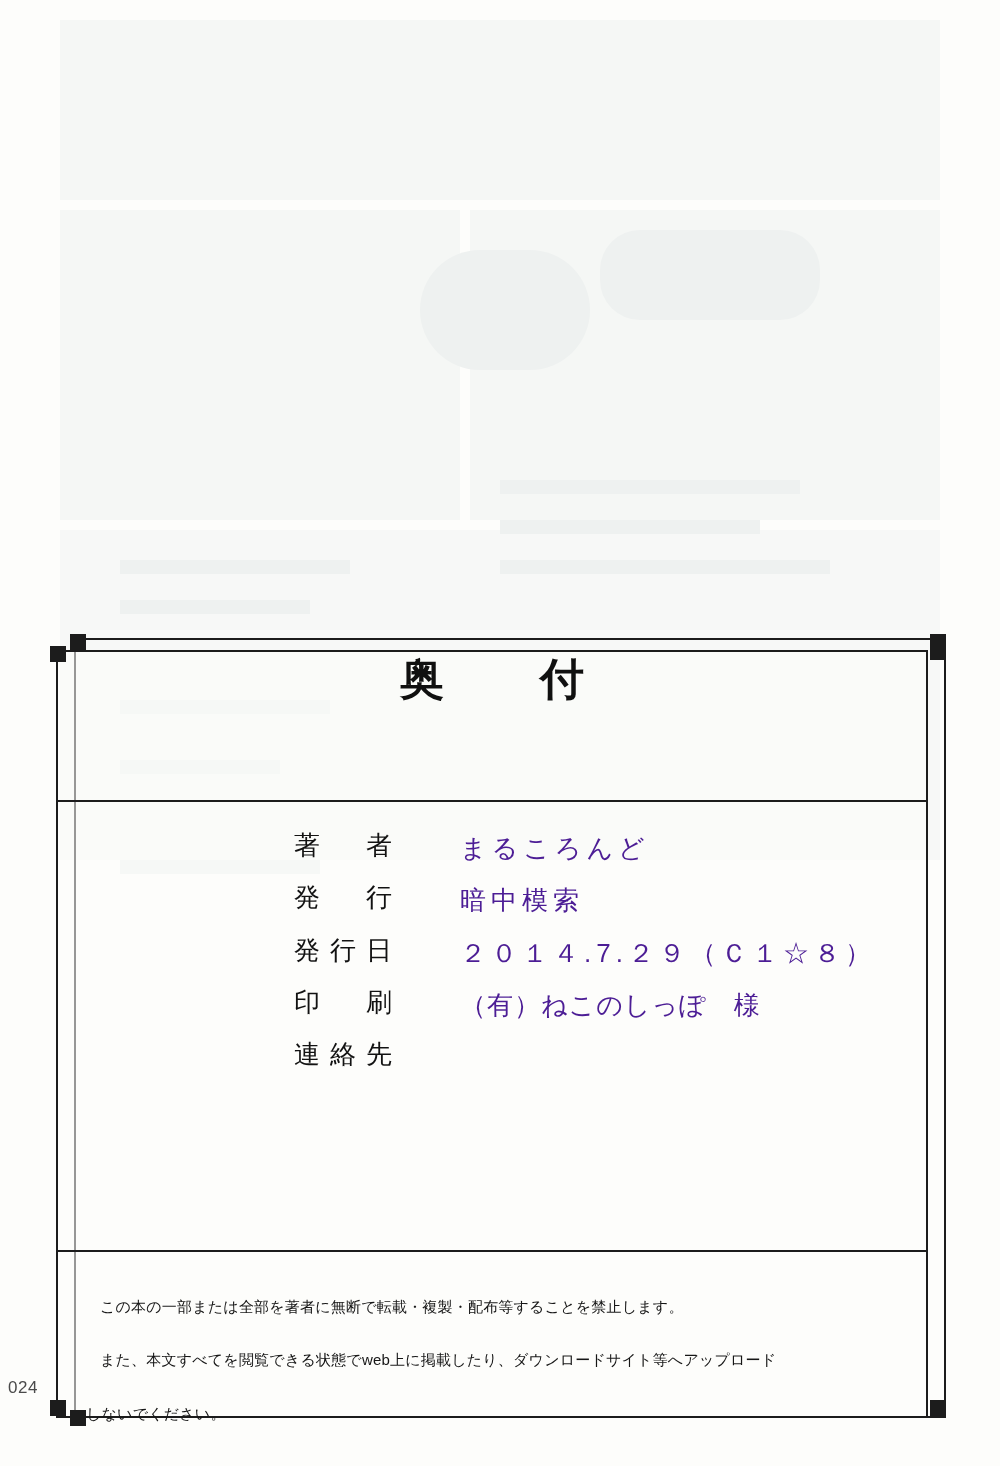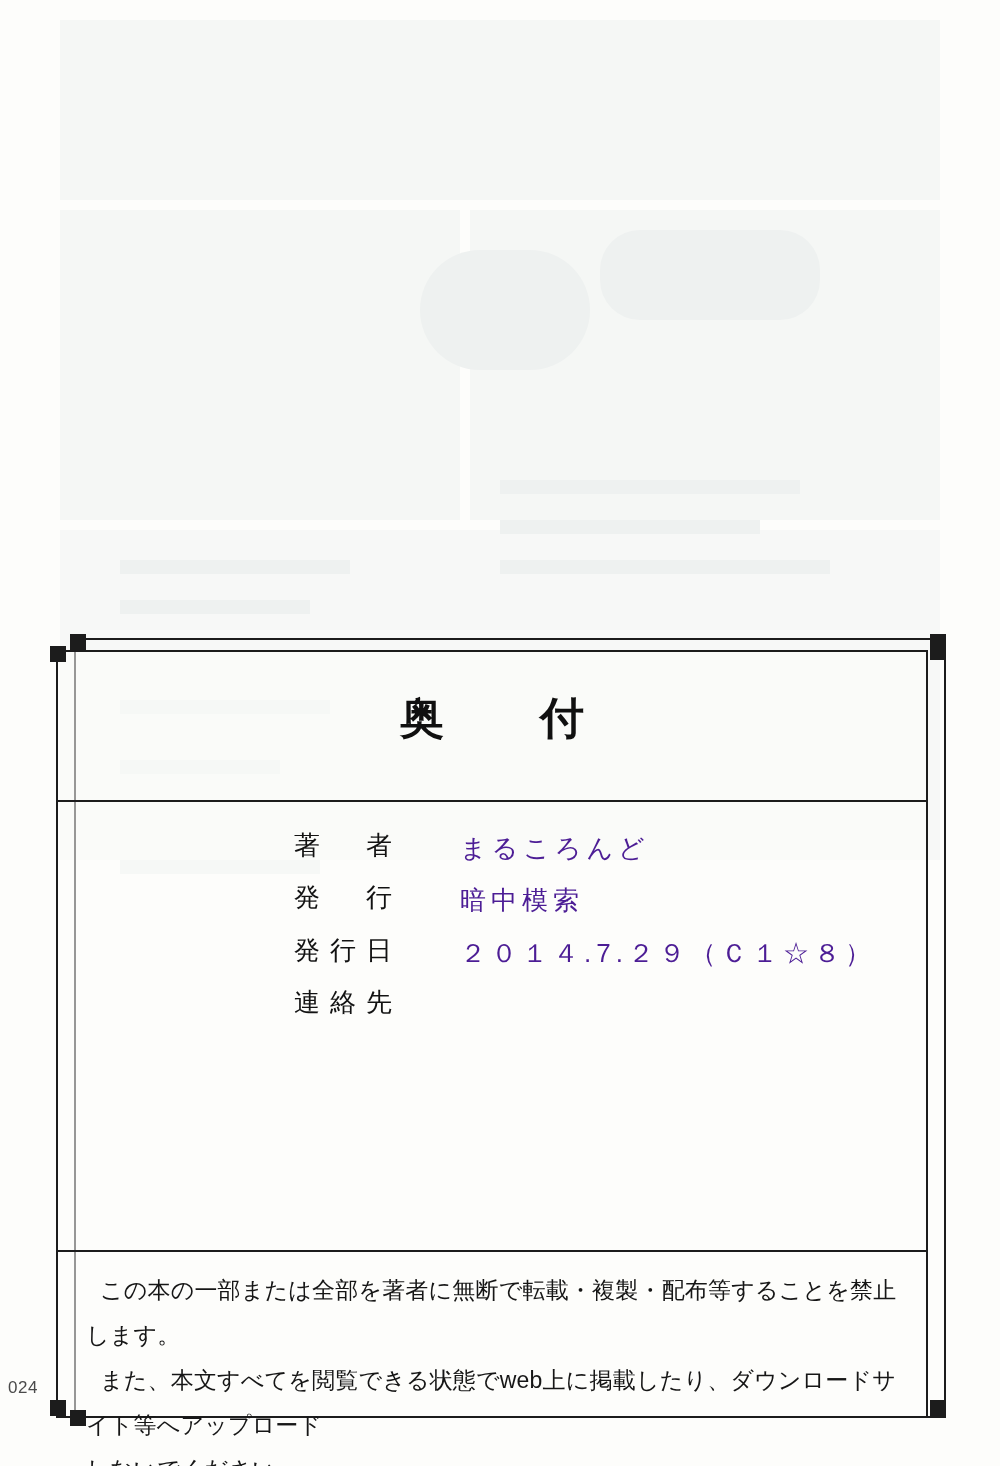--- a/index.html
+++ b/index.html
@@ -88,21 +88,21 @@
 
   .title-band {
     position: absolute;
     left: 0;
     top: 0;
     width: 100%;
     height: 152px;
     border-bottom: 2.5px solid #1c1c1c;
     box-sizing: border-box;
     display: flex;
-    align-items: center;
+    align-items: flex-start;
     justify-content: center;
   }
   .title {
     font-size: 44px;
     font-weight: bold;
     letter-spacing: 26px;
     padding-left: 26px;
     padding-bottom: 14px;
     color: #101010;
   }
@@ -150,24 +150,25 @@
     position: absolute;
     left: 0;
     bottom: 0;
     width: 100%;
     height: 168px;
     border-top: 2.5px solid #1c1c1c;
     box-sizing: border-box;
     padding: 16px 30px 0 30px;
   }
   .notice-line {
-    font-size: 23px;
+    font-size: 15px;
     line-height: 1.95;
     color: #161616;
     letter-spacing: 0.2px;
+    margin-top: 24px;
   }
   .notice-line.indent {
     text-indent: 14px;
   }
 </style>
 </head>
 <body>
 
 <div class="ghost-layer">
   <div class="ghost-block" style="left:60px; top:20px; width:880px; height:180px;"></div>
@@ -217,20 +218,24 @@
       <div class="info-row">
         <div class="info-label">発　行</div>
         <div class="info-value wide">暗中模索</div>
       </div>
 
       <div class="info-row">
         <div class="info-label">発行日</div>
         <div class="info-value wide">２０１４.7.２９（Ｃ１☆８）</div>
       </div>
 
+      <div class="info-row">
+        <div class="info-label">印　刷</div>
+        <div class="info-value">（有）ねこのしっぽ　様</div>
+      </div>
 
       <div class="info-row">
         <div class="info-label">連絡先</div>
       </div>
 
     </div>
 
     <div class="notice-band">
       <div class="notice-line indent">この本の一部または全部を著者に無断で転載・複製・配布等することを禁止します。</div>
       <div class="notice-line indent">また、本文すべてを閲覧できる状態でweb上に掲載したり、ダウンロードサイト等へアップロード</div>

